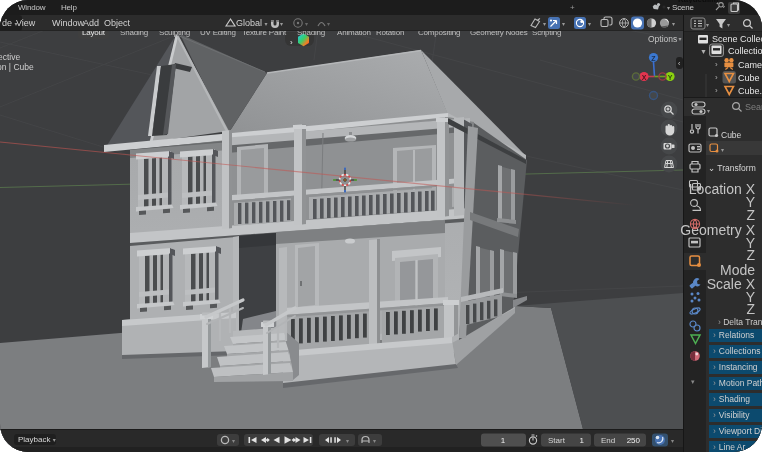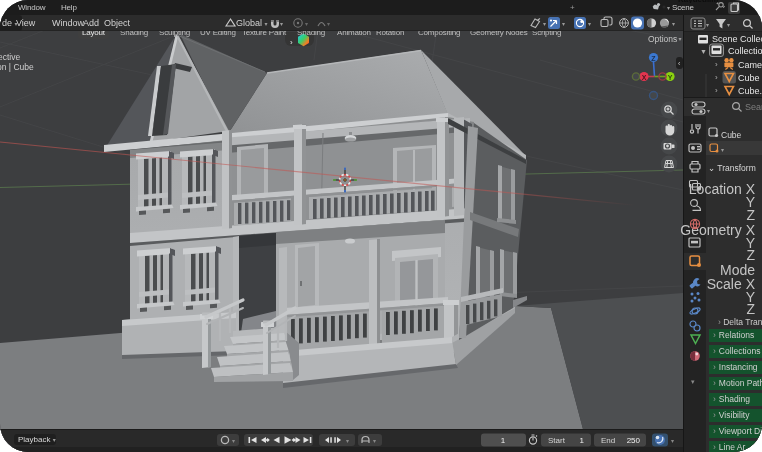--- a/index.html
+++ b/index.html
@@ -12,21 +12,21 @@
   .tab{position:absolute;top:1px;height:13px;line-height:13px;border-radius:3px;padding:0 4px;color:#bfbfbf;margin-top:25px;}
   .tab.active{background:#3f3f3f;color:#e6e6e6;}
   
   .rightcol{position:absolute;left:683px;top:15px;width:79px;height:437px;background:#2d2d2d;border-left:1px solid #161616;}
   .outl-head{position:absolute;left:0;top:0;width:79px;height:17px;background:#2d2d2d;border-bottom:1px solid #202020;}
   .outl-body{position:absolute;left:0;top:17px;width:79px;height:65px;background:#272727;}
   .props{position:absolute;left:0;top:82px;width:79px;height:355px;background:#2d2d2d;border-top:1px solid #1a1a1a;}
   .pstrip{position:absolute;left:0;top:18px;width:22px;height:337px;background:#232323;}
   .plabel{position:absolute;right:18px;color:#c4c4c4;font-size:14px;white-space:nowrap;}
   .phead{position:absolute;left:24px;color:#d8d8d8;font-size:8.5px;white-space:nowrap;}
-  .sect{position:absolute;left:25px;width:54px;height:13px;background:#14532d;color:#d0d0d0;font-size:8.5px;line-height:13px;white-space:nowrap;overflow:hidden;}
+  .sect{position:absolute;left:25px;width:54px;height:13px;background:#0c4a6e;color:#d0d0d0;font-size:8.5px;line-height:13px;white-space:nowrap;overflow:hidden;}
   .sect .a{color:#9a9a9a;margin:0 3px 0 4px;}
   
   .vphead{position:absolute;left:0;top:15px;width:683px;height:16px;background:#2c2c2c;border-bottom:1px solid #232323;color:#d2d2d2;font-size:9px;}
   .vphead .m{position:absolute;top:0;height:16px;line-height:16px;}
   
   .timeline{position:absolute;left:0;top:429px;width:683px;height:23px;background:#292929;border-top:1px solid #1b1b1b;}
   .tl-ruler{position:absolute;left:0;top:17px;width:683px;height:6px;background:#212121;}
   .pill{position:absolute;background:#1f1f1f;border-radius:3px;color:#d8d8d8;font-size:8px;}
   .caret{color:#999;font-size:6px;}
 </style>

